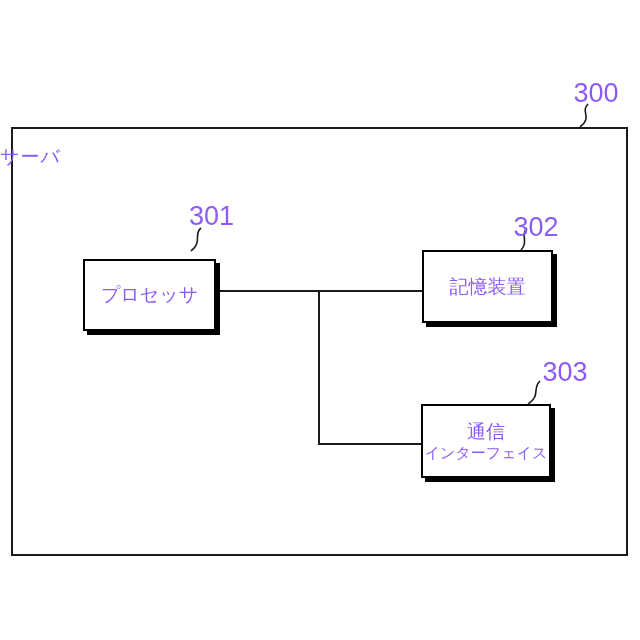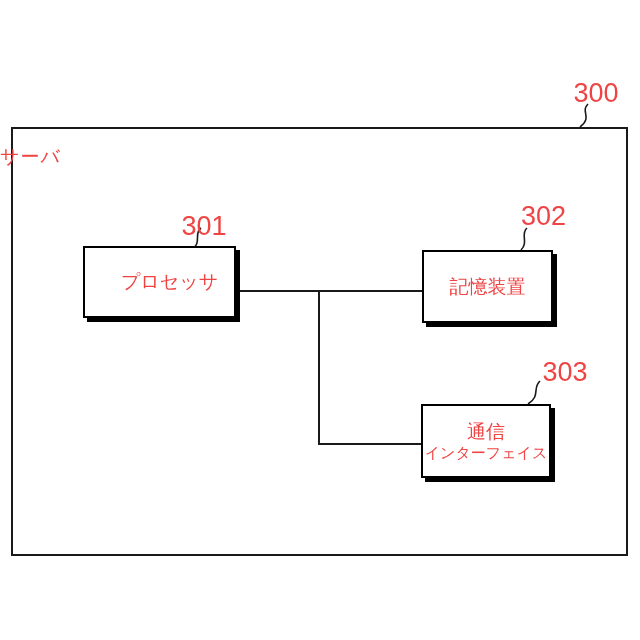--- a/index.html
+++ b/index.html
@@ -6,21 +6,21 @@
     margin: 0;
     padding: 0;
     background: #ffffff;
   }
   .canvas {
     position: relative;
     width: 640px;
     height: 568px;
     background: #ffffff;
     font-family: "Liberation Sans", "DejaVu Sans", sans-serif;
-    color: #ef4444;
+    color: #8b5cf6;
     overflow: hidden;
   }
   .svg-layer {
     position: absolute;
     left: 0;
     top: 0;
     width: 640px;
     height: 640px;
   }
   .outer-box {
@@ -49,24 +49,23 @@
     display: flex;
     flex-direction: column;
     align-items: center;
     justify-content: center;
     text-align: center;
     font-size: 19px;
     line-height: 1.25;
   }
   .box-processor {
     left: 83px;
-    top: 246px;
+    top: 259px;
     width: 129px;
     height: 68px;
-    padding-left: 20px;
   }
   .box-storage {
     left: 422px;
     top: 250px;
     width: 127px;
     height: 69px;
   }
   .box-comm {
     left: 421px;
     top: 404px;
@@ -78,22 +77,22 @@
     display: block;
   }
   .ref-label {
     position: absolute;
     width: 60px;
     text-align: center;
     font-size: 27px;
     line-height: 1;
   }
   .ref-300 { left: 566px; top: 80px; }
-  .ref-301 { left: 174px; top: 213px; }
-  .ref-302 { left: 506px; top: 203px; text-align: right; }
+  .ref-301 { left: 174px; top: 203px; text-align: right; }
+  .ref-302 { left: 506px; top: 214px; }
   .ref-303 { left: 512px; top: 359px; margin-left: 23px; }
 </style>
 </head>
 <body>
 
 <div class="canvas">
 
   <svg class="svg-layer" viewBox="0 0 640 640">
 
     <path d="M 216 291 L 422 291" stroke="#1a1a1a" stroke-width="2" fill="none"></path>

